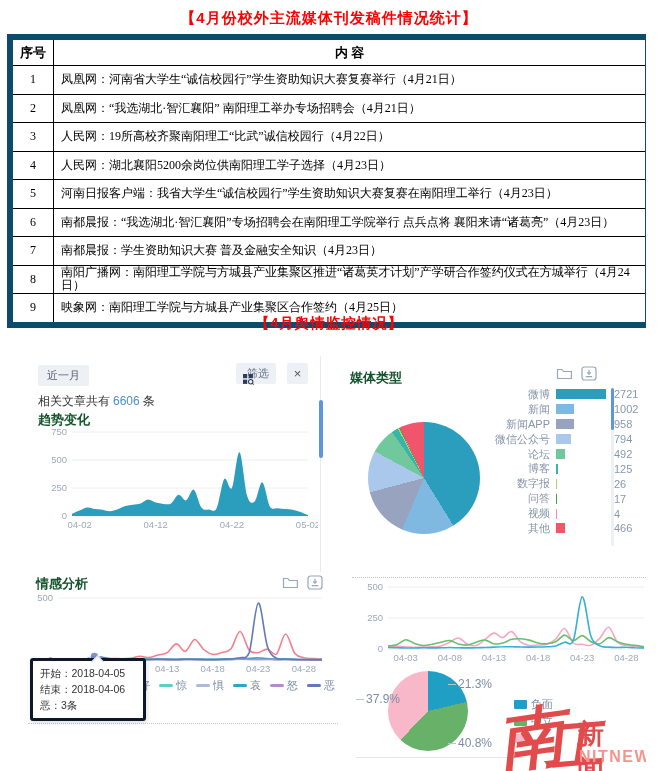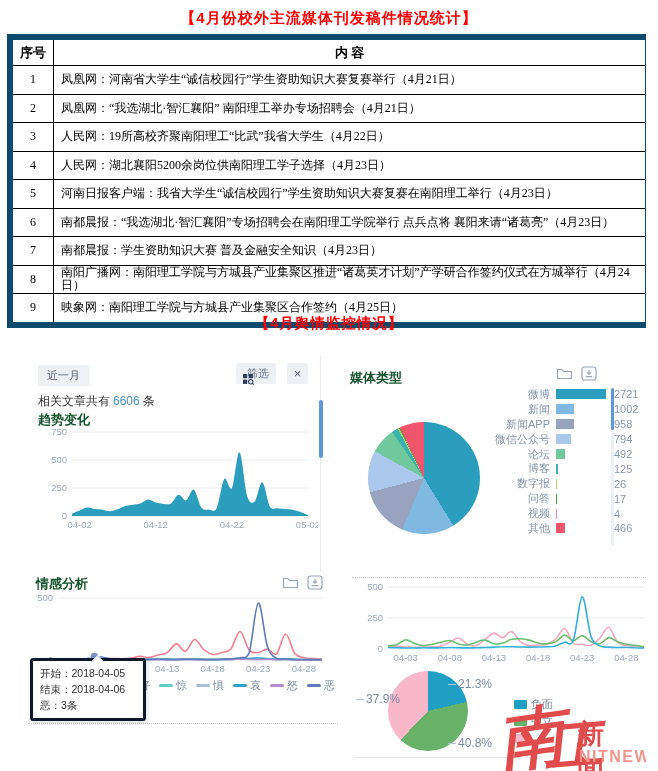--- a/index.html
+++ b/index.html
@@ -107,21 +107,21 @@
         <tr>
           <td class="col-num">1</td>
           <td class="col-content">凤凰网：河南省大学生“诚信校园行”学生资助知识大赛复赛举行（4月21日）</td>
         </tr>
         <tr>
           <td class="col-num">2</td>
           <td class="col-content">凤凰网：“我选湖北·智汇襄阳” 南阳理工举办专场招聘会（4月21日）</td>
         </tr>
         <tr>
           <td class="col-num">3</td>
-          <td class="col-content">人民网：19所高校齐聚南阳理工“比武”我省大学生（4月22日）</td>
+          <td class="col-content">人民网：19所高校齐聚南阳理工“比武”诚信校园行（4月22日）</td>
         </tr>
         <tr>
           <td class="col-num">4</td>
           <td class="col-content">人民网：湖北襄阳5200余岗位供南阳理工学子选择（4月23日）</td>
         </tr>
         <tr>
           <td class="col-num">5</td>
           <td class="col-content">河南日报客户端：我省大学生“诚信校园行”学生资助知识大赛复赛在南阳理工举行（4月23日）</td>
         </tr>
         <tr>

